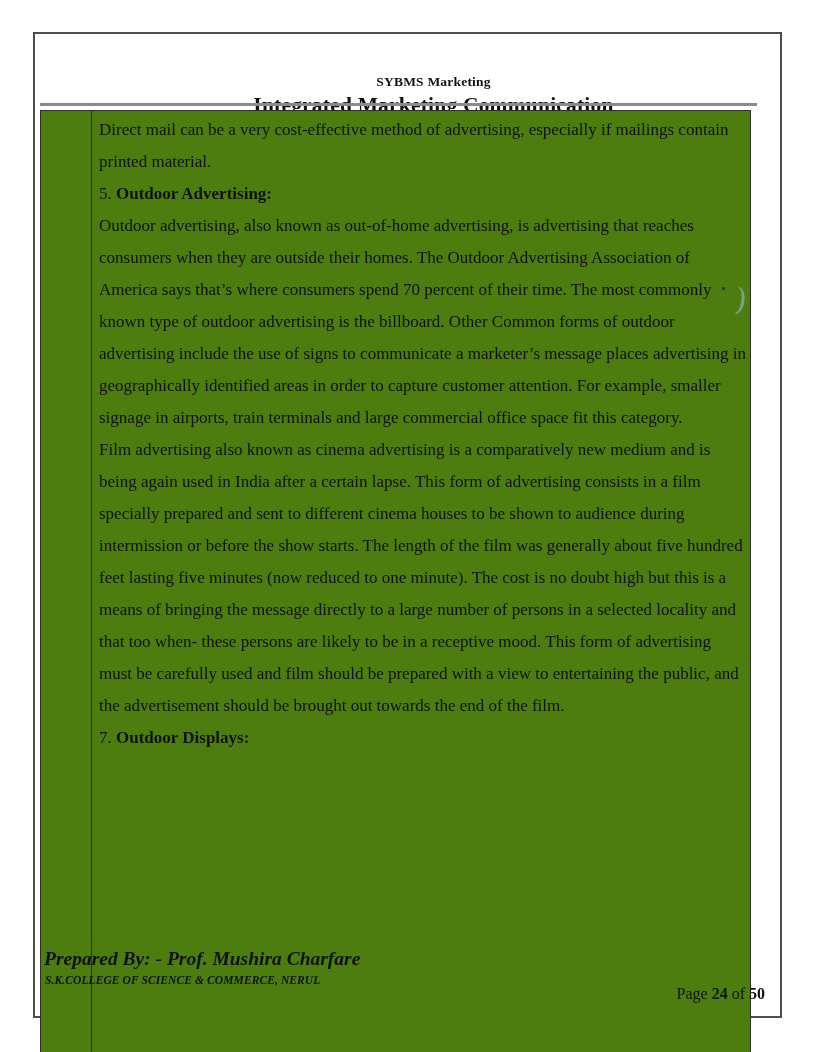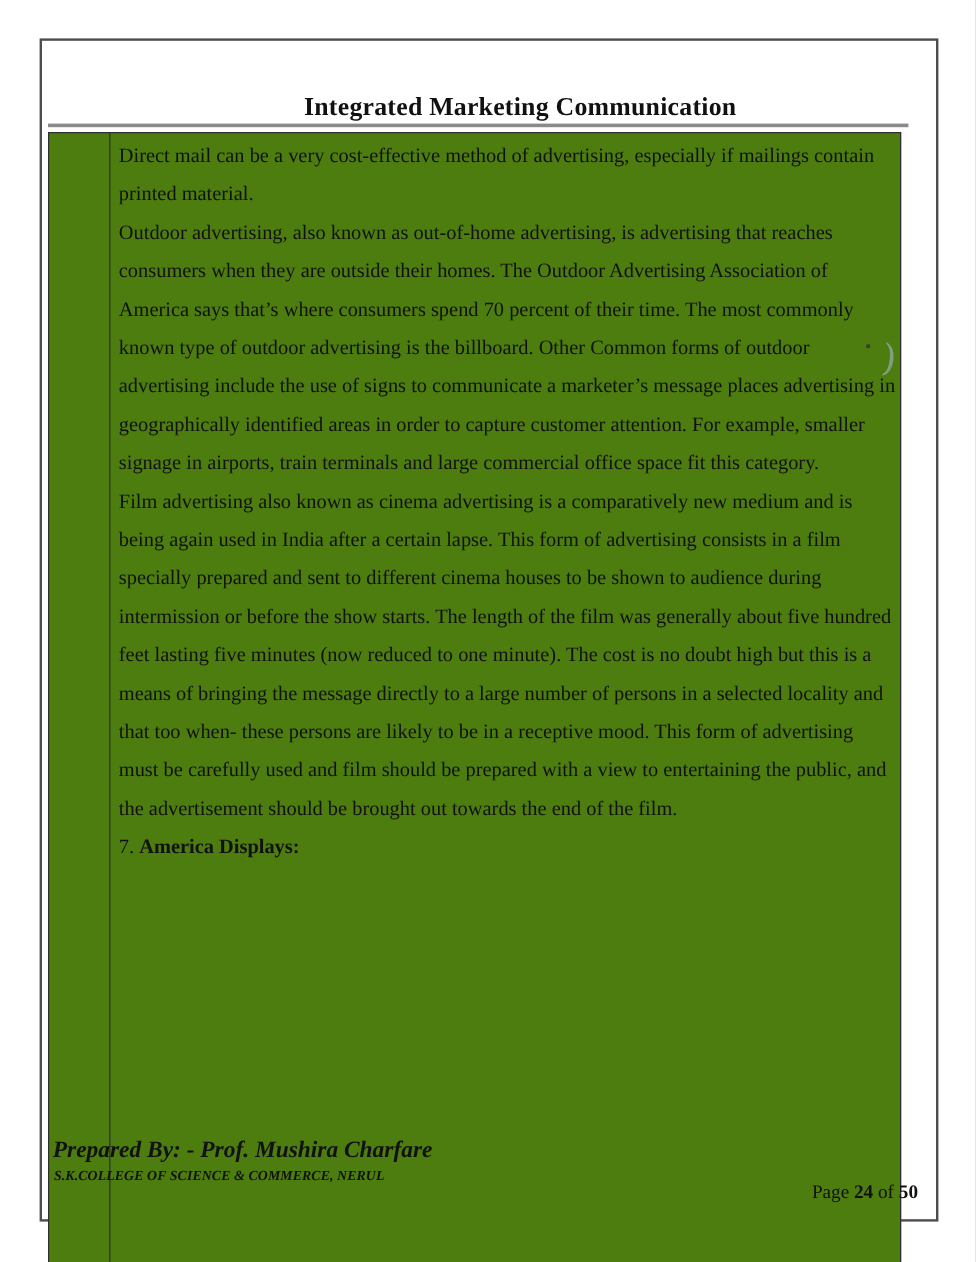--- a/index.html
+++ b/index.html
@@ -126,34 +126,36 @@
     height: 3px;
     background: #3a3a3a;
   }
 </style>
 </head>
 <body>
 
 <div class="page-frame">
 
   <div class="doc-header">
+    <div class="course-label">SYBMS Marketing</div>
     <div class="page-title">Integrated Marketing Communication</div>
   </div>
 
 </div>
 
 <div class="header-divider"></div>
 
 <div class="content-table">
   <div class="margin-cell"></div>
   <div class="text-cell">
     <p>Direct mail can be a very cost-effective method of advertising, especially if mailings contain printed material.</p>
+    <p class="section-heading"><span>5. </span><span class="heading-label">Outdoor Advertising:</span></p>
     <p>Outdoor advertising, also known as out-of-home advertising, is advertising that reaches consumers when they are outside their homes. The Outdoor Advertising Association of America says that’s where consumers spend 70 percent of their time. The most commonly known type of outdoor advertising is the billboard. Other Common forms of outdoor advertising include the use of signs to communicate a marketer’s message places advertising in geographically identified areas in order to capture customer attention. For example, smaller signage in airports, train terminals and large commercial office space fit this category.</p>
     <p>Film advertising also known as cinema advertising is a comparatively new medium and is being again used in India after a certain lapse. This form of advertising consists in a film specially prepared and sent to different cinema houses to be shown to audience during intermission or before the show starts. The length of the film was generally about five hundred feet lasting five minutes (now reduced to one minute). The cost is no doubt high but this is a means of bringing the message directly to a large number of persons in a selected locality and that too when- these persons are likely to be in a receptive mood. This form of advertising must be carefully used and film should be prepared with a view to entertaining the public, and the advertisement should be brought out towards the end of the film.</p>
-    <p class="section-heading"><span>7. </span><span class="heading-label">America Displays:</span></p>
+    <p class="section-heading"><span>7. </span><span class="heading-label">Outdoor Displays:</span></p>
   </div>
 </div>
 
 <div class="pen-mark">)</div>
 <div class="dot-mark"></div>
 
 <div class="footer-prepared">Prepared By: - Prof. Mushira Charfare</div>
 <div class="footer-college">S.K.COLLEGE OF SCIENCE &amp; COMMERCE, NERUL</div>
 <div class="footer-page"><span>Page </span><span class="page-strong">24</span><span> of </span><span class="page-strong">50</span></div>
 

